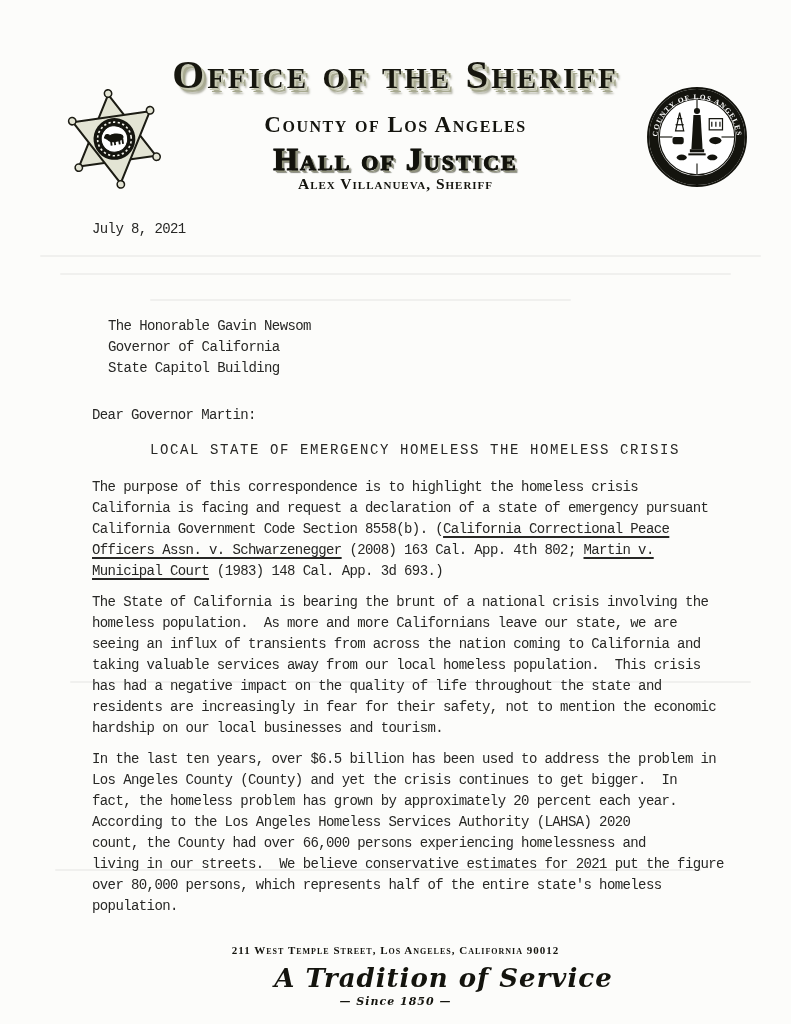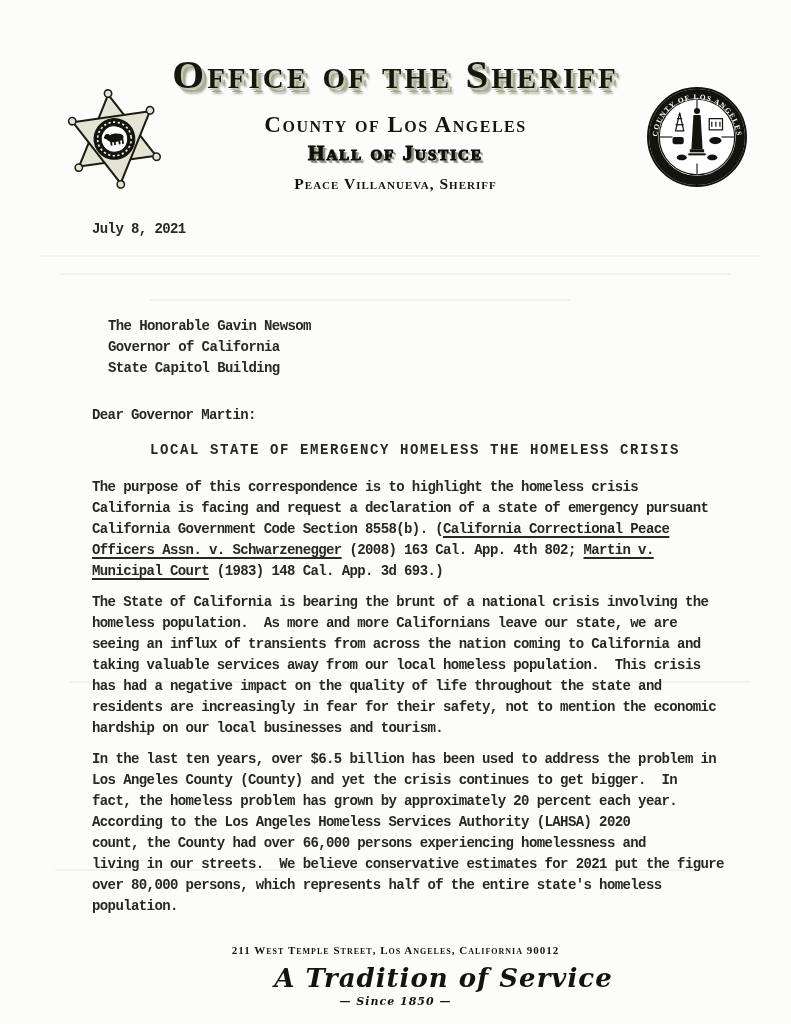--- a/index.html
+++ b/index.html
@@ -30,21 +30,21 @@
     font-variant:small-caps;
     font-weight:700;
     font-size:23px;
     letter-spacing:1.5px;
     color:#14140e;
   }
   .hall-line{
     top:141px;
     font-variant:small-caps;
     font-weight:700;
-    font-size:21px;
+    font-size:32px;
     letter-spacing:2px;
     color:#12120c;
     -webkit-text-stroke:1px #12120c;
     text-shadow:2px 2px 0 #8f917b, 3px 3px 1px rgba(70,72,58,.65), 0 0 1px #000;
   }
   .sheriff-line{
     top:175px;
     font-variant:small-caps;
     font-weight:700;
     font-size:15.5px;
@@ -52,21 +52,21 @@
     color:#14140e;
   }
   .badge-left{position:absolute;left:64px;top:84px;width:102px;height:118px;transform:rotate(-8deg);}
   .seal-right{position:absolute;left:646px;top:86px;width:102px;height:102px;}
 
   
   .tw{
     position:absolute;
     left:92px;width:646px;
     font-family:"Liberation Mono", monospace;
-    font-weight:700;
+    font-weight:400;
     font-size:14px;
     letter-spacing:-0.6px;
     line-height:21px;
     color:#272725;
     white-space:pre-wrap;
   }
   .date-line{top:219px;}
   .recipient-block{top:316px;margin-left:16px;}
   .salutation{top:405px;}
   .subject-line{
@@ -190,21 +190,21 @@
         <ellipse cx="68" cy="53.5" rx="6" ry="3.5"></ellipse>
         <ellipse cx="35" cy="70" rx="5" ry="2.8"></ellipse>
         <ellipse cx="65" cy="70" rx="5" ry="2.8"></ellipse>
       </g>
     </svg>
   </div>
 
   <div class="lh-center office-title">Office of the Sheriff</div>
   <div class="lh-center county-line">County of Los Angeles</div>
   <div class="lh-center hall-line">Hall of Justice</div>
-  <div class="lh-center sheriff-line">Peace Villanueva, Sheriff</div>
+  <div class="lh-center sheriff-line">Alex Villanueva, Sheriff</div>
 
   <div class="tw date-line">July 8, 2021</div>
 
   <div class="tw recipient-block"><span>The Honorable Gavin Newsom</span><br><span>Governor of California</span><br><span>State Capitol Building</span><br></div>
 
   <div class="tw salutation">Dear Governor Martin:</div>
 
   <div class="tw subject-line">LOCAL STATE OF EMERGENCY HOMELESS THE HOMELESS CRISIS</div>
 
   <div class="tw paragraphs"><div class="para"><span>The purpose of this correspondence is to highlight the homeless crisis</span><br><span>California is facing and request a declaration of a state of emergency pursuant</span><br><span>California Government Code Section 8558(b). (</span><span class="u">California Correctional Peace</span><br><span class="u">Officers Assn. v. Schwarzenegger</span><span> (2008) 163 Cal. App. 4th 802; </span><span class="u">Martin v.</span><br><span class="u">Municipal Court</span><span> (1983) 148 Cal. App. 3d 693.)</span></div><div class="para"><span>The State of California is bearing the brunt of a national crisis involving the</span><br><span>homeless population.  As more and more Californians leave our state, we are</span><br><span>seeing an influx of transients from across the nation coming to California and</span><br><span>taking valuable services away from our local homeless population.  This crisis</span><br><span>has had a negative impact on the quality of life throughout the state and</span><br><span>residents are increasingly in fear for their safety, not to mention the economic</span><br><span>hardship on our local businesses and tourism.</span></div><div class="para"><span>In the last ten years, over $6.5 billion has been used to address the problem in</span><br><span>Los Angeles County (County) and yet the crisis continues to get bigger.  In</span><br><span>fact, the homeless problem has grown by approximately 20 percent each year.</span><br><span>According to the Los Angeles Homeless Services Authority (LAHSA) 2020</span><br><span>count, the County had over 66,000 persons experiencing homelessness and</span><br><span>living in our streets.  We believe conservative estimates for 2021 put the figure</span><br><span>over 80,000 persons, which represents half of the entire state's homeless</span><br><span>population.</span></div></div>

